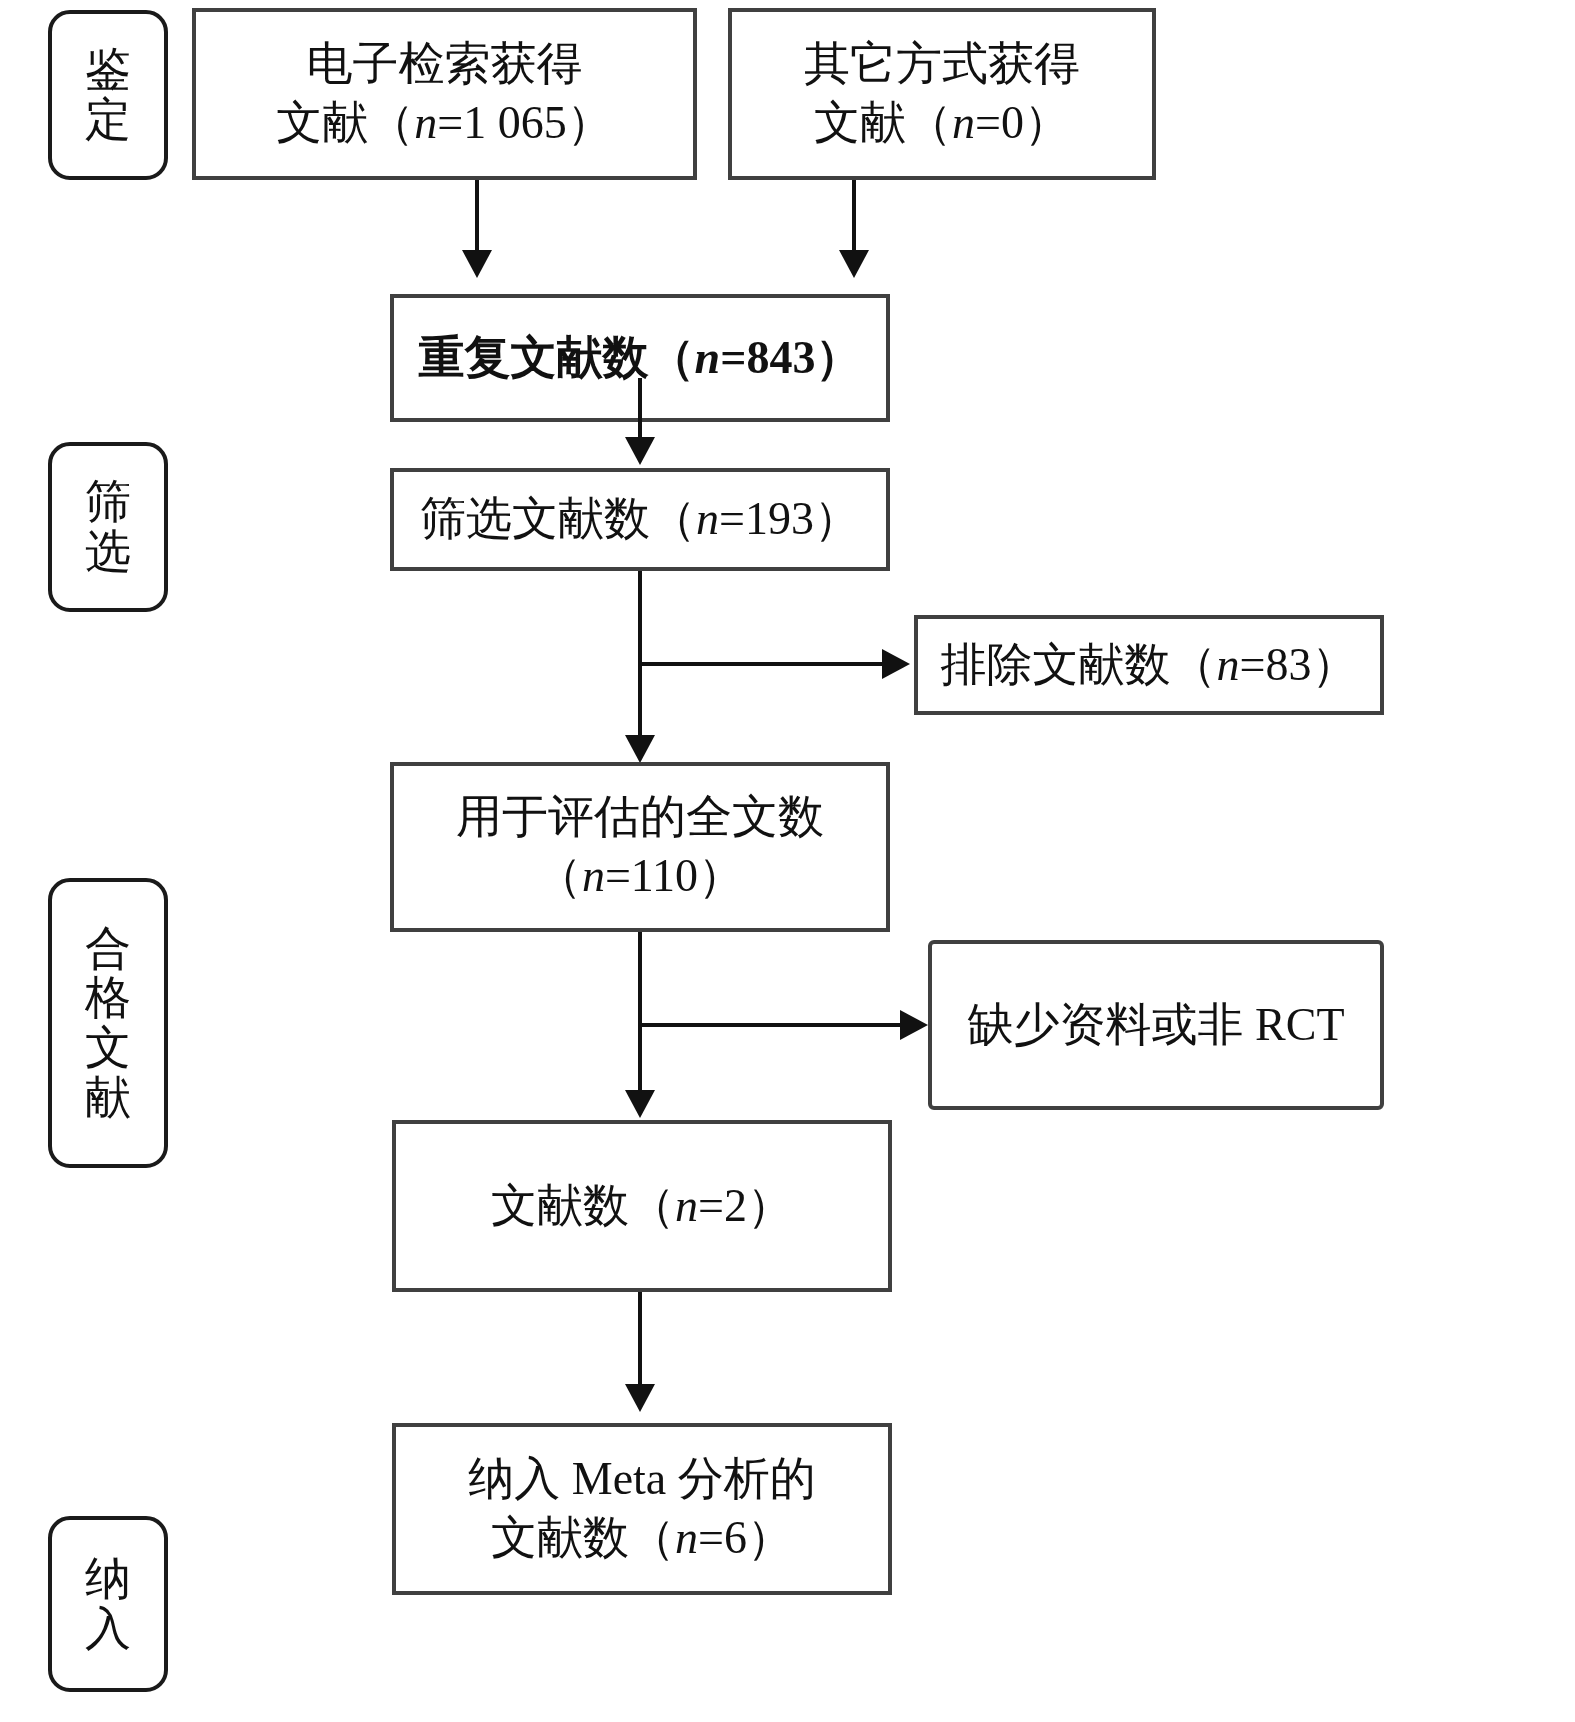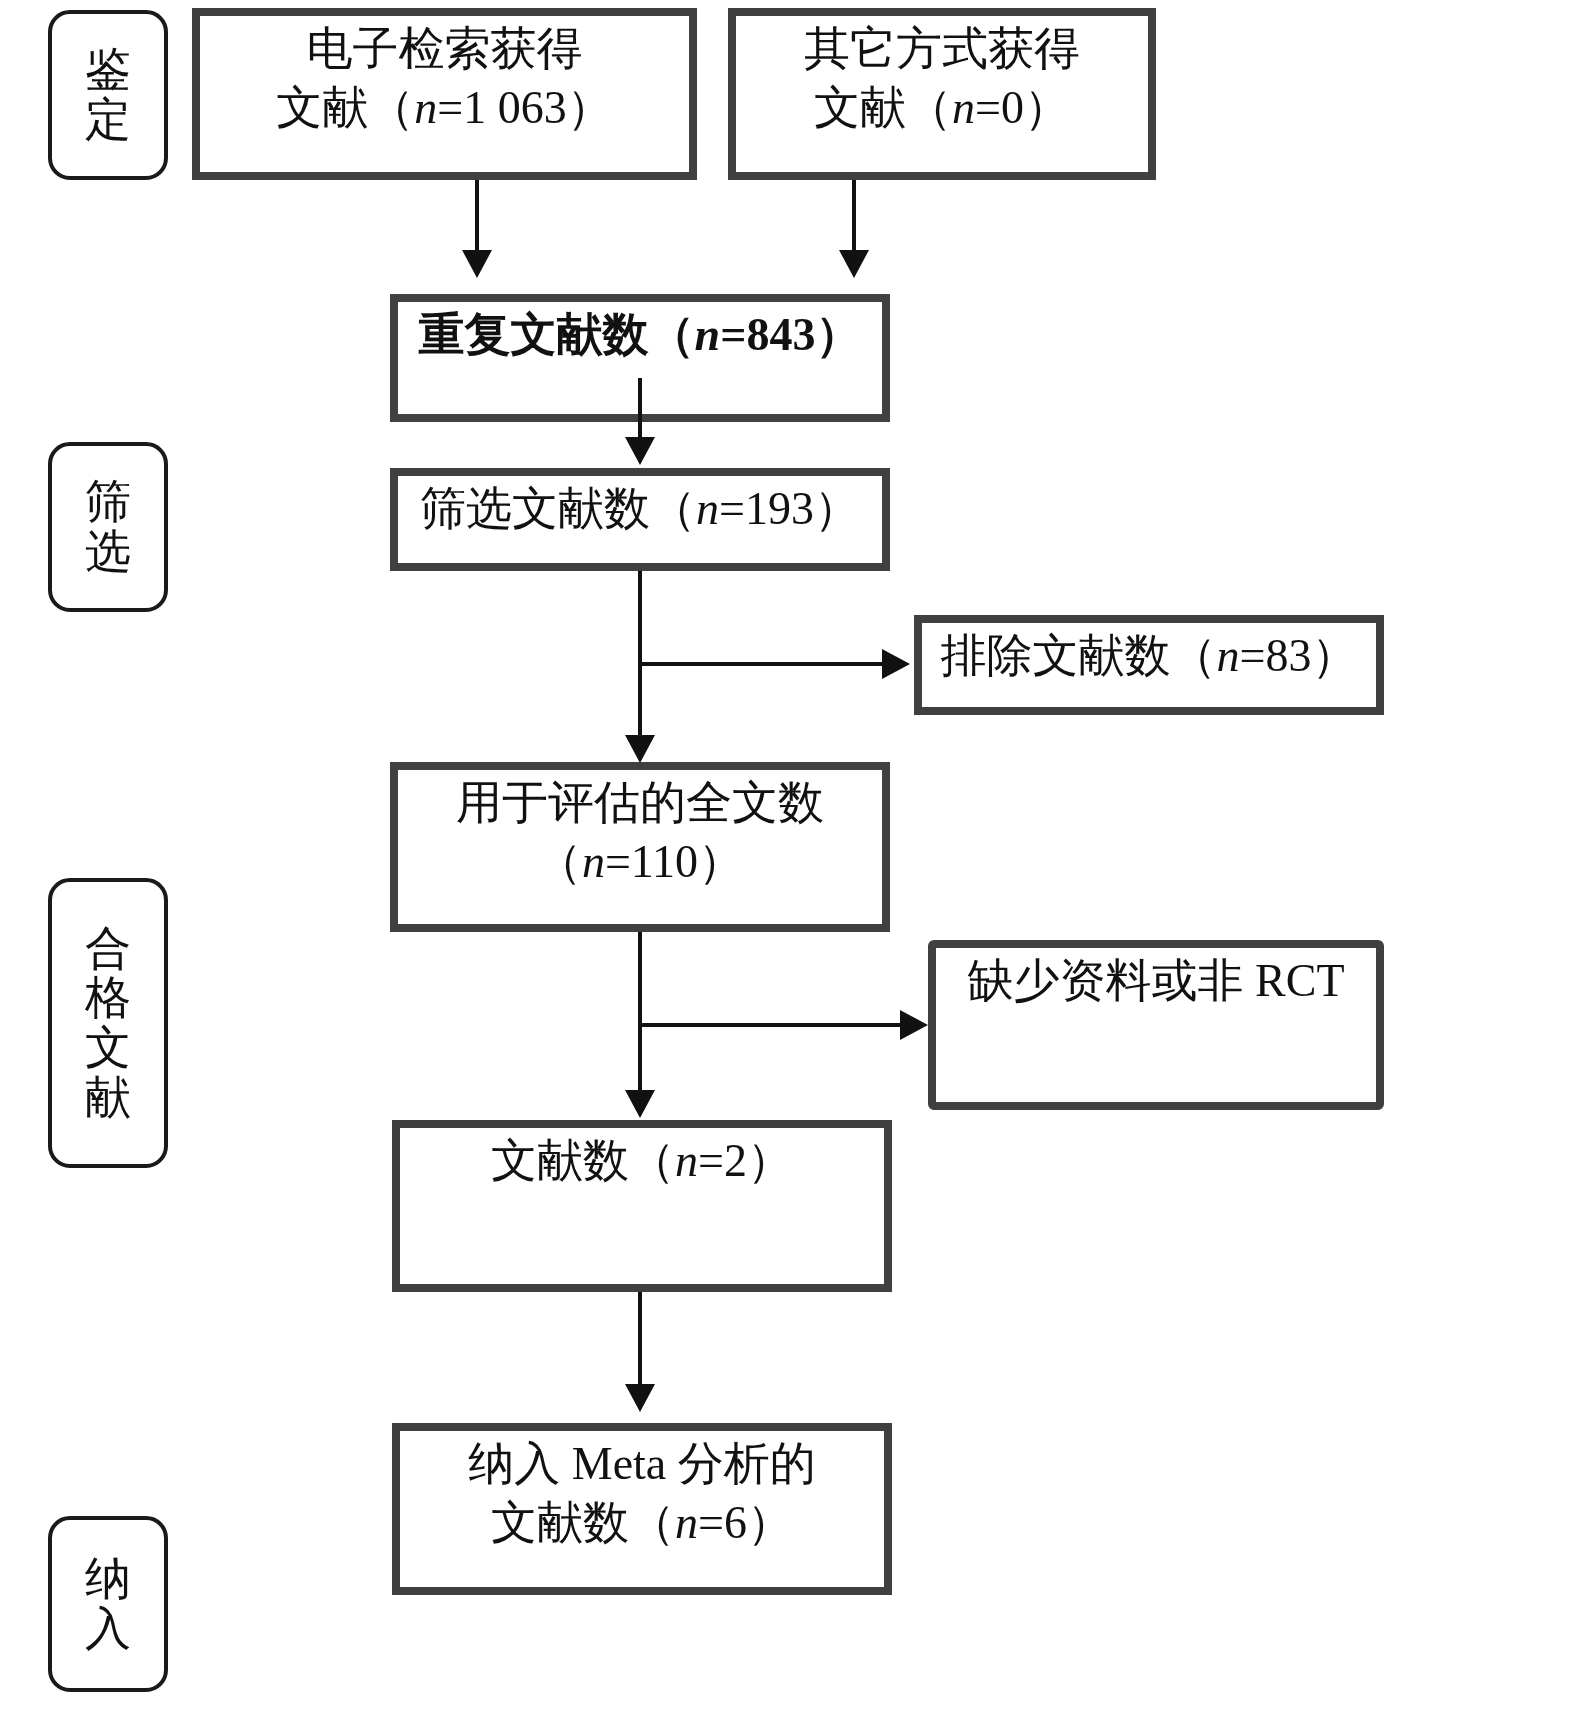--- a/index.html
+++ b/index.html
@@ -35,24 +35,25 @@
   .stage-pill .glyph {
     display: block;
     font-size: 46px;
     letter-spacing: 0;
     text-align: center;
   }
 
   
   .flow-box {
     position: absolute;
-    border: 8px solid #404040;
+    border: 4px solid #404040;
     background: #ffffff;
     box-sizing: border-box;
     display: flex;
+    align-items: center;
     justify-content: center;
     text-align: center;
     font-size: 46px;
     line-height: 1.28;
     padding: 4px 10px;
   }
   .flow-box .txt { display: block; width: 100%; }
   .flow-box .ln { display: block; white-space: nowrap; }
   .ital { font-style: italic; }
 
@@ -107,21 +108,21 @@
   </div>
 
   <div class="stage-pill" style="left:48px; top:1516px; width:120px; height:176px;">
     <span class="glyph">纳</span>
     <span class="glyph">入</span>
   </div>
 
   <div class="flow-box" style="left:192px; top:8px; width:505px; height:172px;">
     <span class="txt">
       <span class="ln">电子检索获得</span>
-      <span class="ln"><span>文献（</span><span class="ital">n</span><span>=1 063）</span></span>
+      <span class="ln"><span>文献（</span><span class="ital">n</span><span>=1 065）</span></span>
     </span>
   </div>
 
   <div class="flow-box" style="left:728px; top:8px; width:428px; height:172px;">
     <span class="txt">
       <span class="ln">其它方式获得</span>
       <span class="ln"><span>文献（</span><span class="ital">n</span><span>=0）</span></span>
     </span>
   </div>
 

